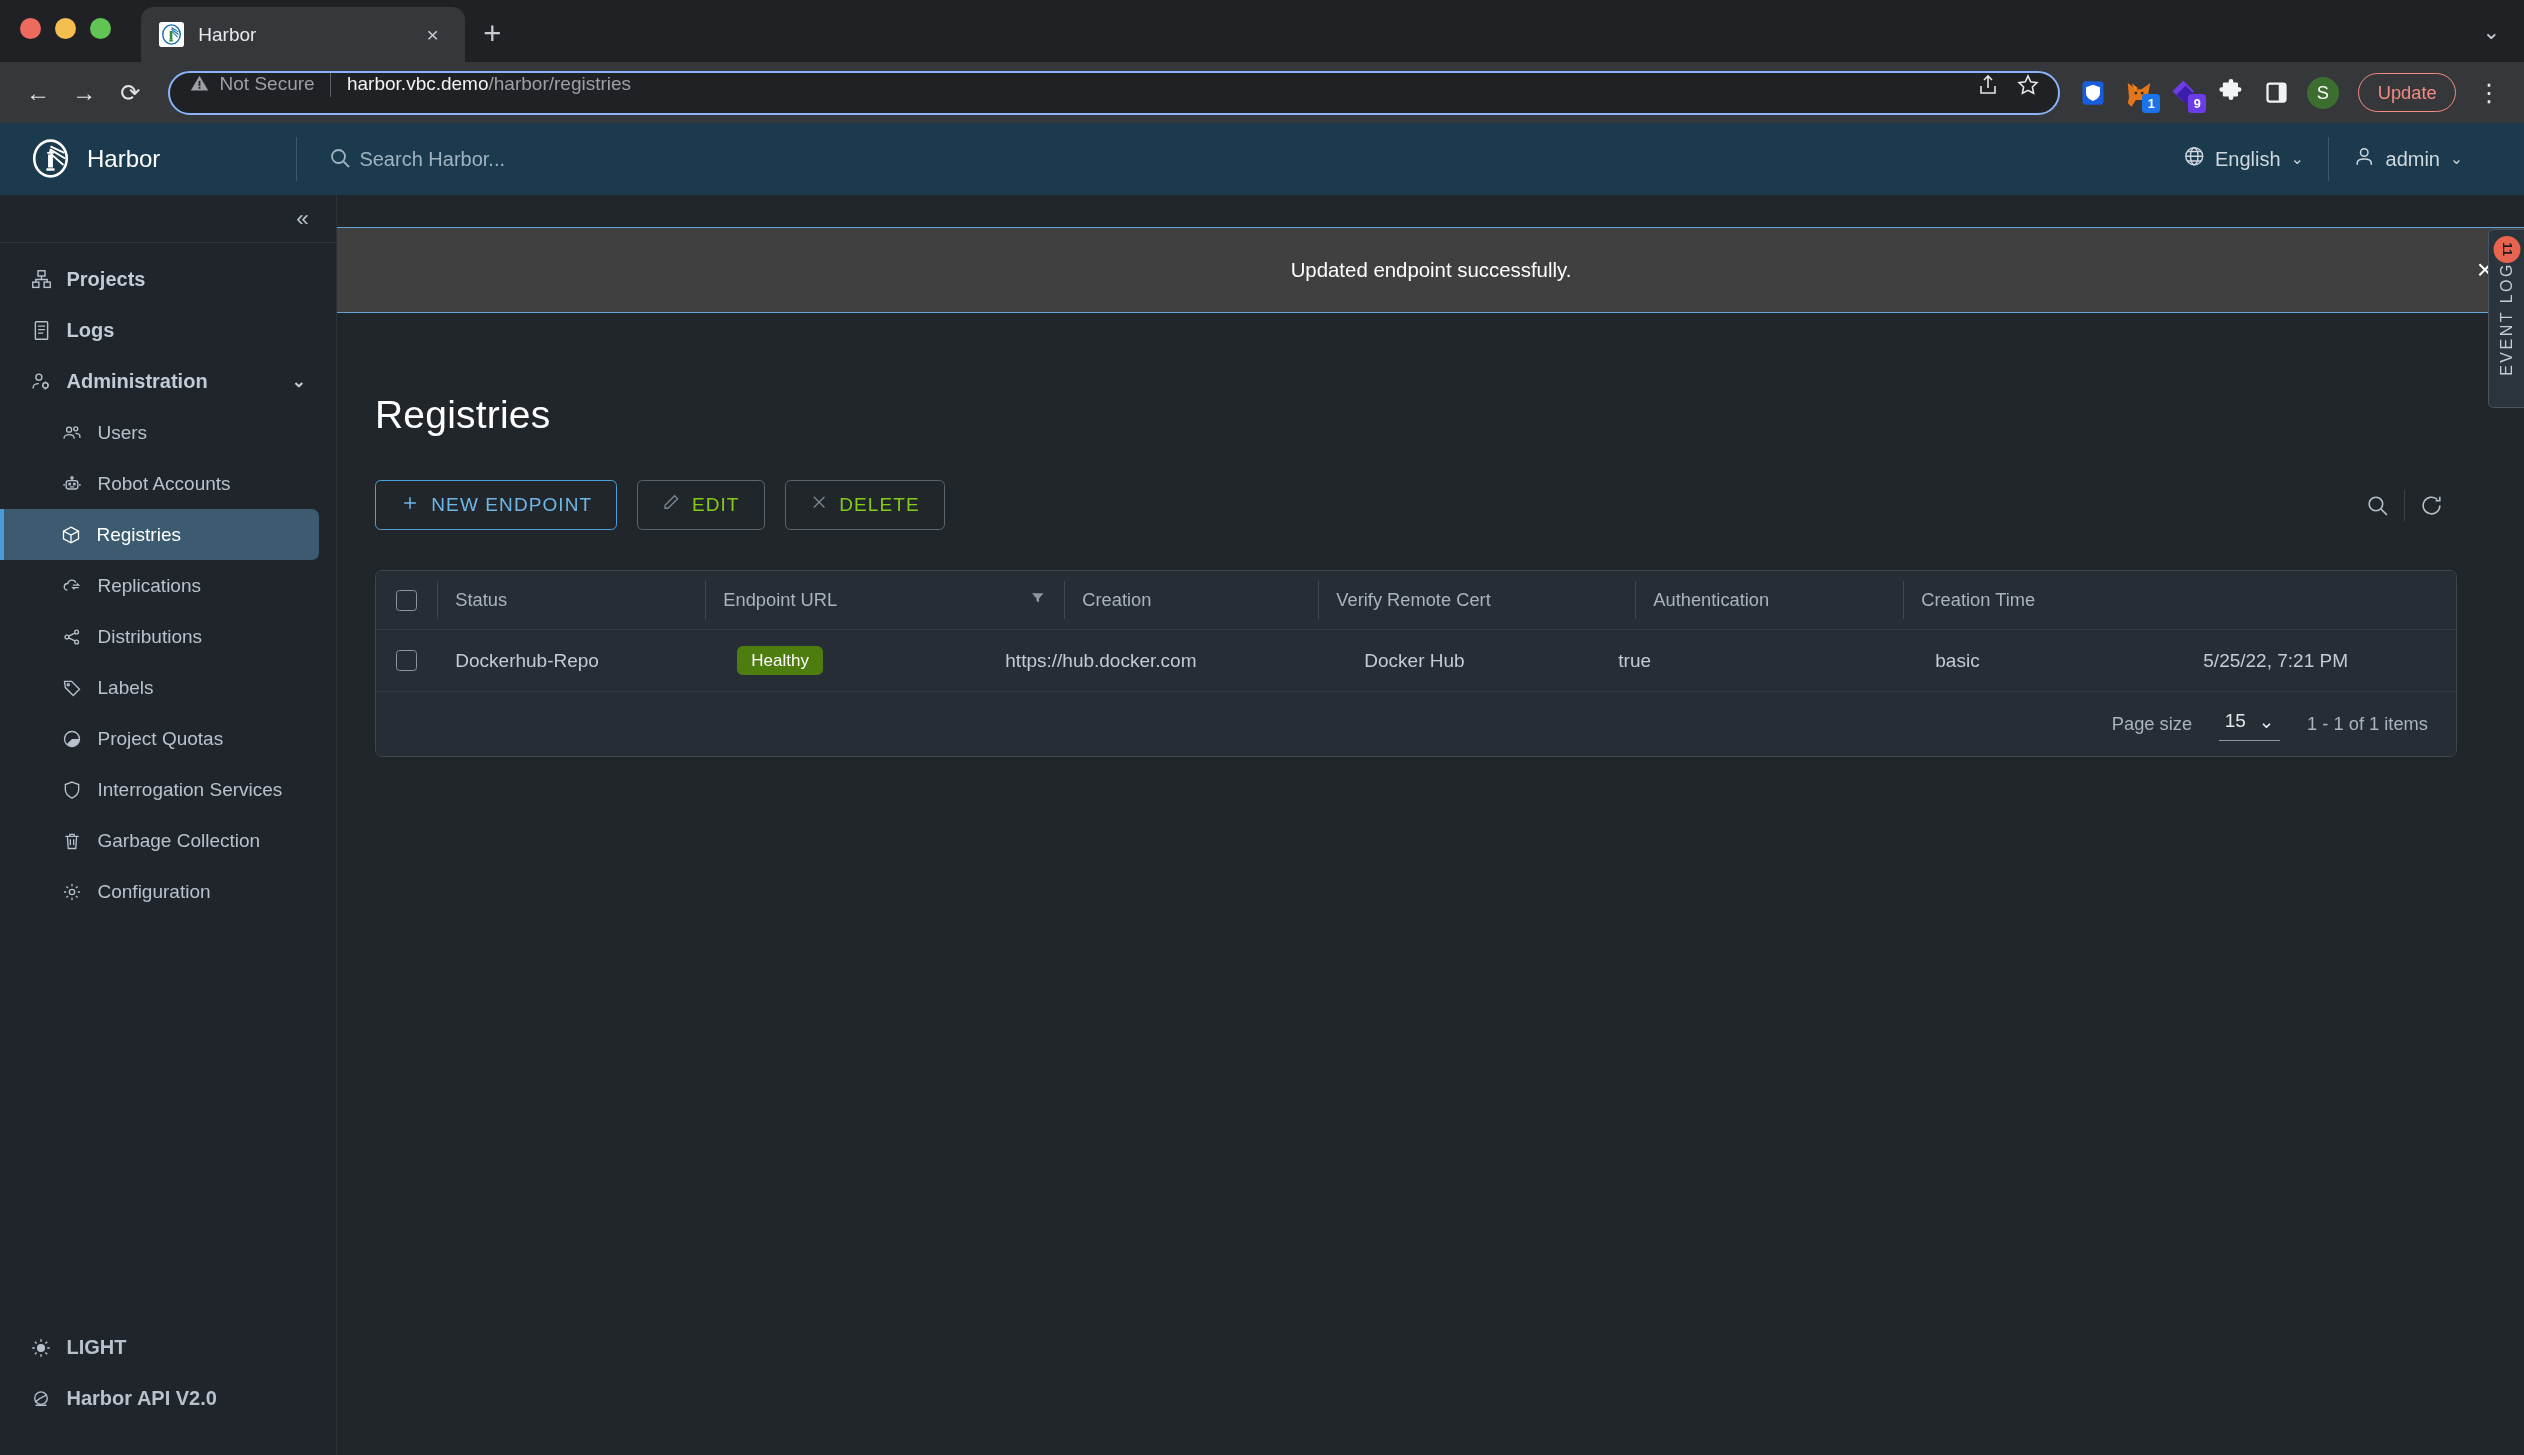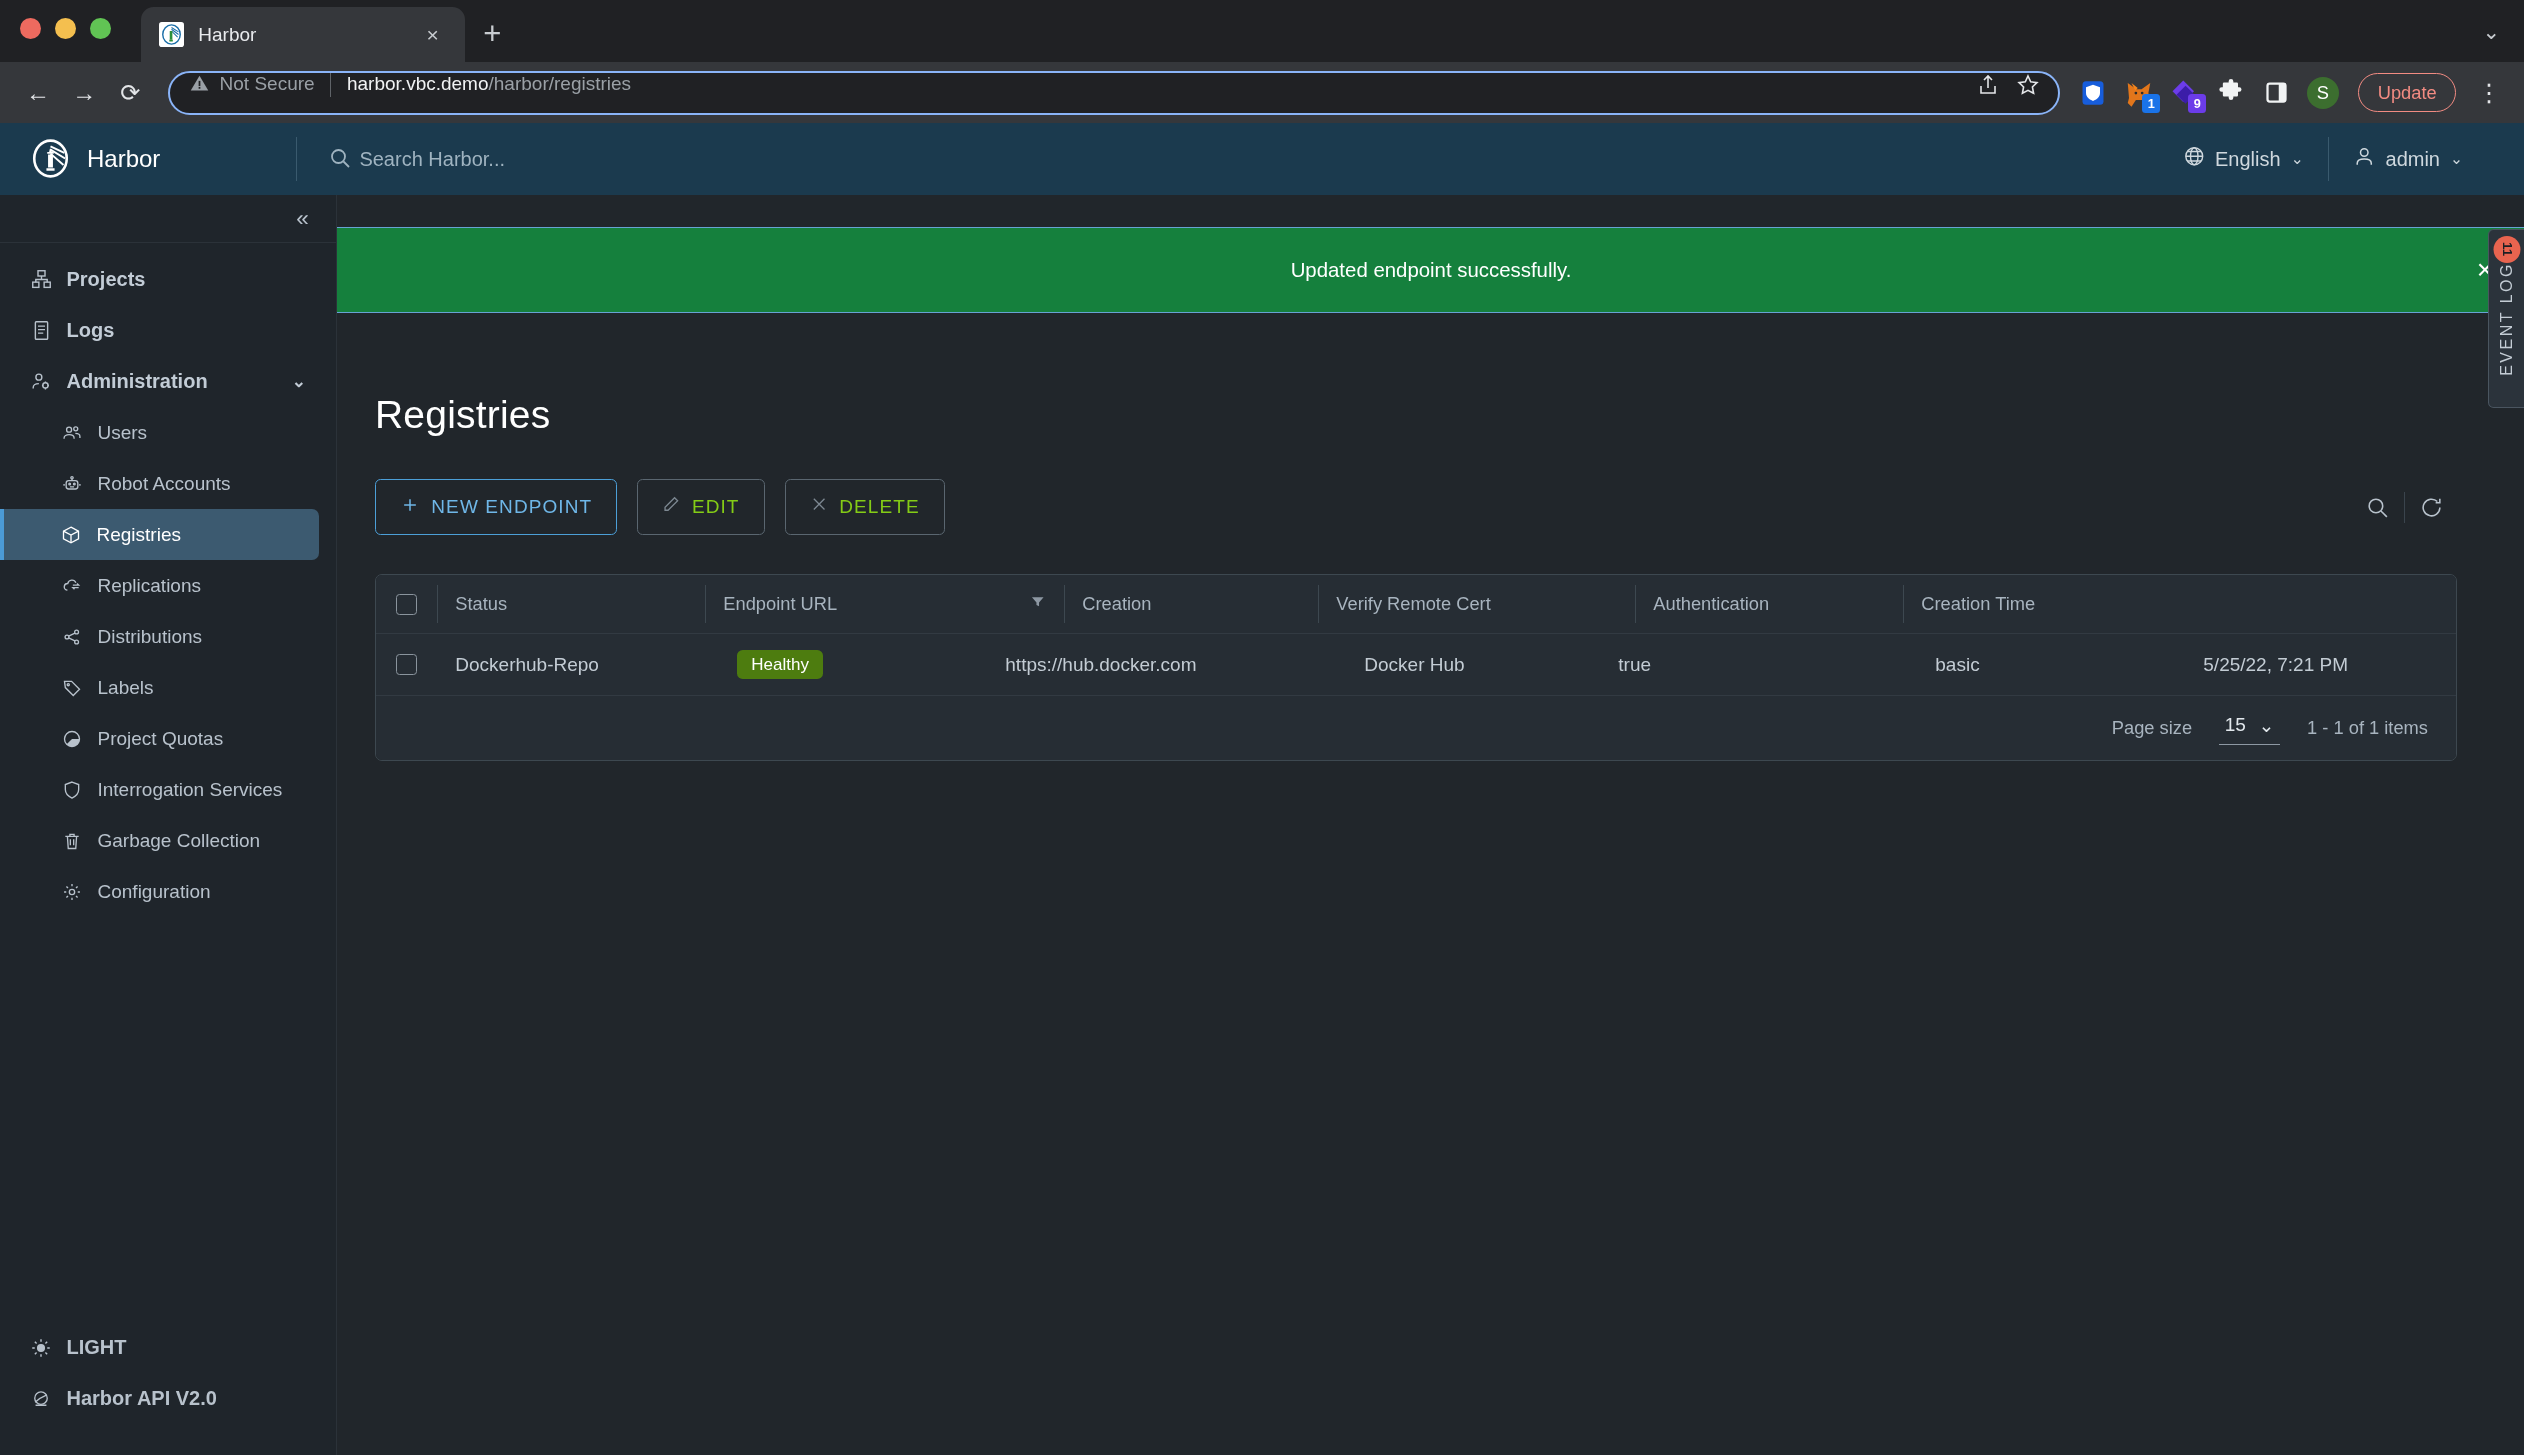--- a/index.html
+++ b/index.html
@@ -113,32 +113,32 @@
   .nav-item .caret { margin-left: auto; margin-right: 30px; font-size: 17px; }
   .nav-icon { width: 22.5px; height: 22.5px; display: flex; align-items: center; justify-content: center; flex-shrink: 0; }
   .sidebar-footer { padding-bottom: 31px; }
   .sidebar-footer .nav-item { font-weight: bold; }
 
   
   .main { flex: 1; min-width: 0; display: flex; flex-direction: column; padding: 0 0 0 0; position: relative; overflow: hidden; }
   .main-inner { padding: 38px 68px 0 38px; }
 
   .alert {
-    background: #15803d; border-top: 1.4px solid #67a3d4; border-bottom: 1.4px solid #67a3d4;
+    background: #404040; border-top: 1.4px solid #67a3d4; border-bottom: 1.4px solid #67a3d4;
     height: 86px; display: flex; align-items: center; justify-content: center;
     position: relative; margin-bottom: 42px;
   }
   .alert-text { color: #fff; font-size: 20.4px; }
   .alert-close { position: absolute; right: 32px; color: #fff; font-size: 28px; font-weight: 200; line-height: 1; }
 
   .page-title { color: #fff; font-size: 39px; font-weight: 400; margin-bottom: 42px; letter-spacing: 0.2px; }
 
   .btn-row { display: flex; align-items: center; gap: 20px; margin-bottom: 39px; }
   .btn {
-    height: 56px; border-radius: 5.6px; display: flex; align-items: center; gap: 11.3px;
+    height: 50px; border-radius: 5.6px; display: flex; align-items: center; gap: 11.3px;
     padding: 11px 24px; font-size: 19px; letter-spacing: 1.1px; background: transparent;
   }
   .btn.primary { border: 1.4px solid #4c9fd8; color: #6fb7e8; }
   .btn.disabled { border: 1.4px solid #5a6670; color: #84cc16; }
   .btn-icons-right { margin-left: auto; display: flex; align-items: center; gap: 0; }
   .icon-btn { width: 52px; height: 52px; display: flex; align-items: center; justify-content: center; }
   .vsep { width: 1.4px; height: 31px; background: #3a444d; }
 
   
   .table { border: 0.7px solid #3d4850; border-radius: 7px; overflow: hidden; }

